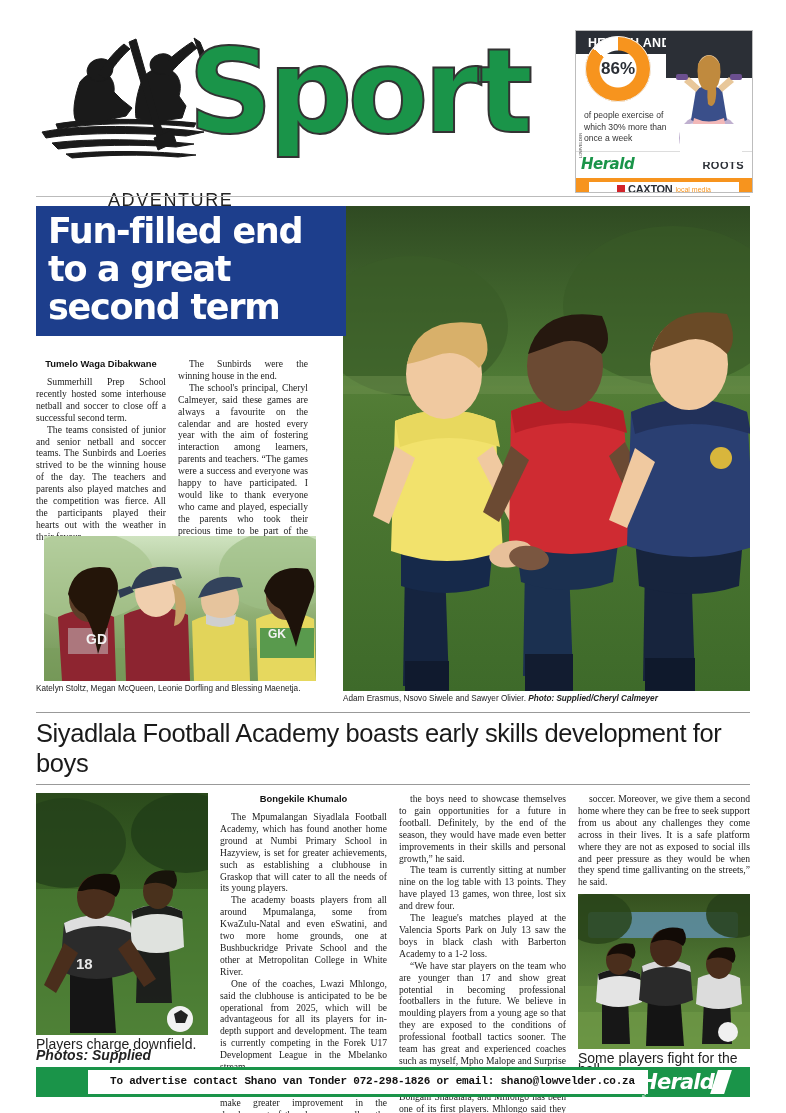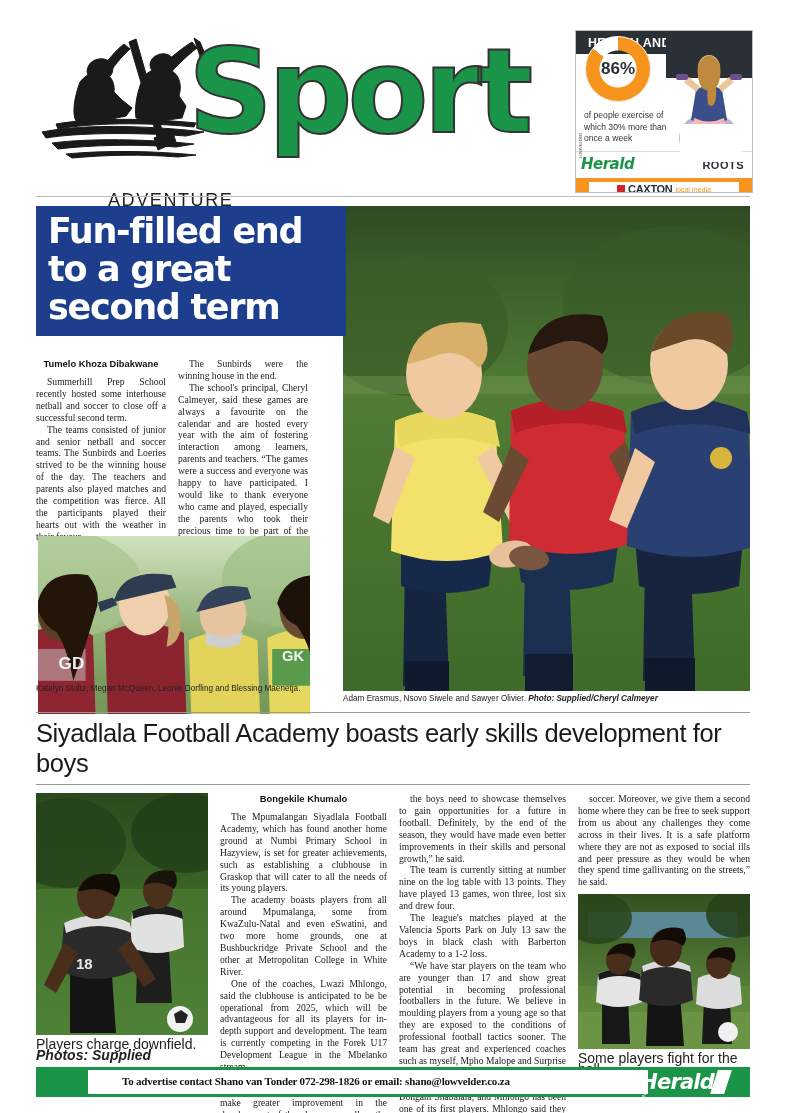--- a/index.html
+++ b/index.html
@@ -117,21 +117,21 @@
     font-family:"Liberation Sans", sans-serif; font-weight:bold;
     font-size:9.4px; text-align:center; margin-bottom:7px; color:#111;
   }
   .body-p {
     font-family:"Liberation Serif", serif; font-size:9.6px; line-height:11.9px;
     text-align:justify; margin:0 0 0 0; text-indent:11px; color:#1a1a1a;
   }
   .body-p.first { text-indent:11px; }
 
   .lead-photo-left {
-    position:absolute; left:2px; top:330px; width:272px; height:178px; overflow:hidden; background:#4d7c0f;
+    position:absolute; left:8px; top:330px; width:272px; height:145px; overflow:hidden; background:#4d7c0f;
   }
   .cap-left {
     position:absolute; left:0; top:478px; width:272px;
     font-family:"Liberation Sans", sans-serif; font-size:8.2px; line-height:10.5px; color:#222;
   }
   .cap-main {
     position:absolute; left:307px; top:488px; width:407px;
     font-family:"Liberation Sans", sans-serif; font-size:8.2px; line-height:10.5px; color:#222;
   }
   .cap-main i { font-style:italic; font-weight:bold; }
@@ -162,22 +162,22 @@
 
   
   .footer {
     position:absolute; left:36px; bottom:16px; width:714px; height:30px;
     background:#1a9449; display:flex; align-items:center; overflow:hidden;
   }
   .footer-white {
     position:absolute; left:52px; top:3px; width:560px; height:24px; background:#fff;
   }
   .footer-text {
-    position:absolute; left:86px; top:8px;
-    font-family:Liberation Serif, serif; font-weight:bold; font-size:11px; color:#111;
+    position:absolute; left:74px; top:8px;
+    font-family:Liberation Mono, monospace; font-weight:bold; font-size:11px; color:#111;
     letter-spacing:-0.2px;
   }
   .footer-herald {
     position:absolute; right:36px; top:3px;
     font-family:"DejaVu Sans", sans-serif; font-weight:bold; font-style:italic;
     font-size:21px; color:#ffffff; letter-spacing:-0.8px;
   }
   .footer-herald-pre {
     position:absolute; right:108px; top:11px; font-size:4.5px; color:#fff;
     font-family:"Liberation Sans", sans-serif;
@@ -334,21 +334,21 @@
 
     <div class="headline-block">
       <div class="hl">Fun-filled end</div>
       <div class="hl">to a great</div>
       <div class="hl">second term</div>
     </div>
     <div class="hl-mask"></div>
 
     <div class="lead-cols">
       <div class="lead-col">
-        <div class="byline">Tumelo Khoza Dibakwane</div>
+        <div class="byline">Tumelo Waga Dibakwane</div>
         <p class="body-p first">Summerhill Prep School recently hosted some interhouse netball and soccer to close off a successful second term.</p>
         <p class="body-p">The teams consisted of junior and senior netball and soccer teams. The Sunbirds and Loeries strived to be the winning house of the day. The teachers and parents also played matches and the competition was fierce. All the participants played their hearts out with the weather in their favour.</p>
       </div>
       <div class="lead-col">
         <p class="body-p first">The Sunbirds were the winning house in the end.</p>
         <p class="body-p">The school's principal, Cheryl Calmeyer, said these games are always a favourite on the calendar and are hosted every year with the aim of fostering interaction among learners, parents and teachers. “The games were a success and everyone was happy to have participated. I would like to thank everyone who came and played, especially the parents who took their precious time to be part of the games,” she said.</p>
       </div>
     </div>
 
     <div class="lead-photo-left">

